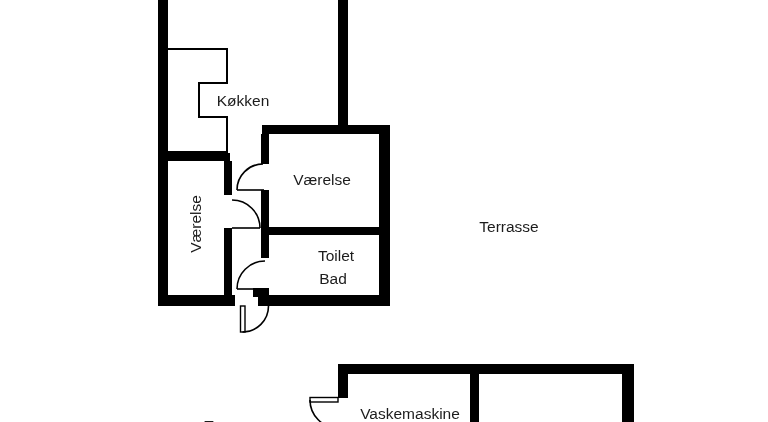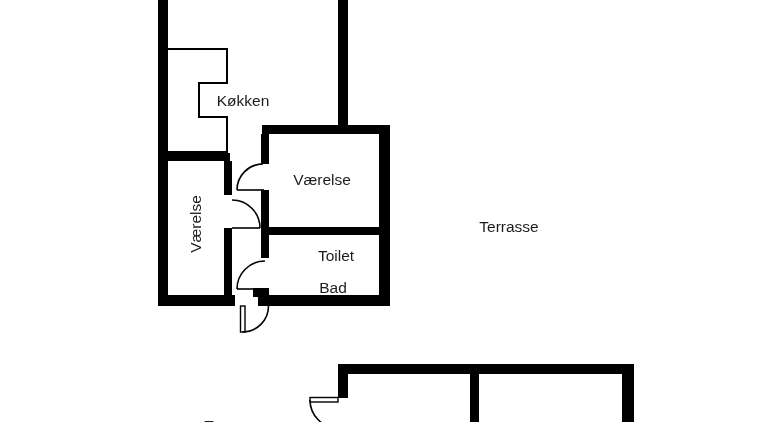--- a/index.html
+++ b/index.html
@@ -78,20 +78,21 @@
   </svg>
 
   <div class="label" style="left:243px;top:101px;">Køkken</div>
 
   <div class="label vertical" style="left:196px;top:224px;">Værelse</div>
 
   <div class="label" style="left:322px;top:180px;">Værelse</div>
 
   <div class="label" style="left:336px;top:256px;">Toilet</div>
 
-  <div class="label" style="left:333px;top:288px;">Bad</div>
+  <div class="label" style="left:333px;top:279px;">Bad</div>
 
   <div class="label" style="left:509px;top:227px;">Terrasse</div>
 
+  <div class="label" style="left:410px;top:414px;">Vaskemaskine</div>
 
   <div class="label" style="left:234px;top:426px;">Terrasse</div>
 
 </div>
 
 </body></html>

